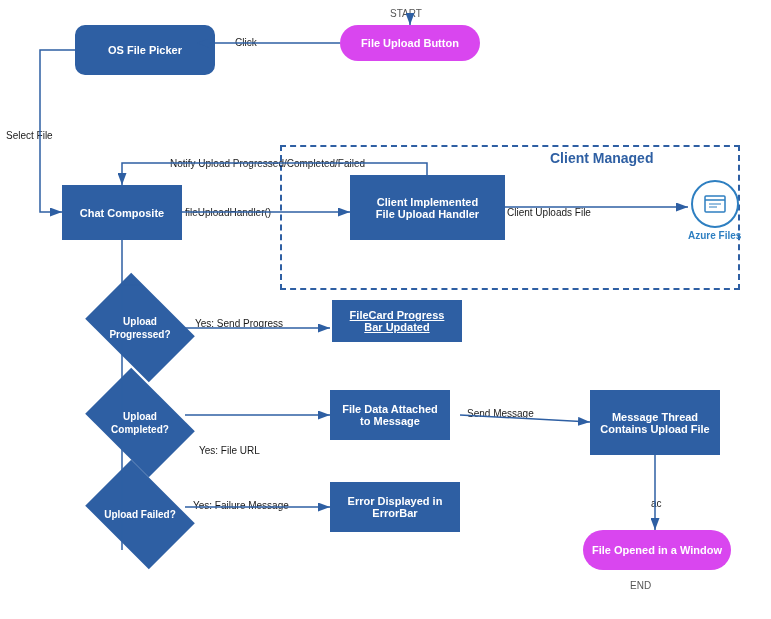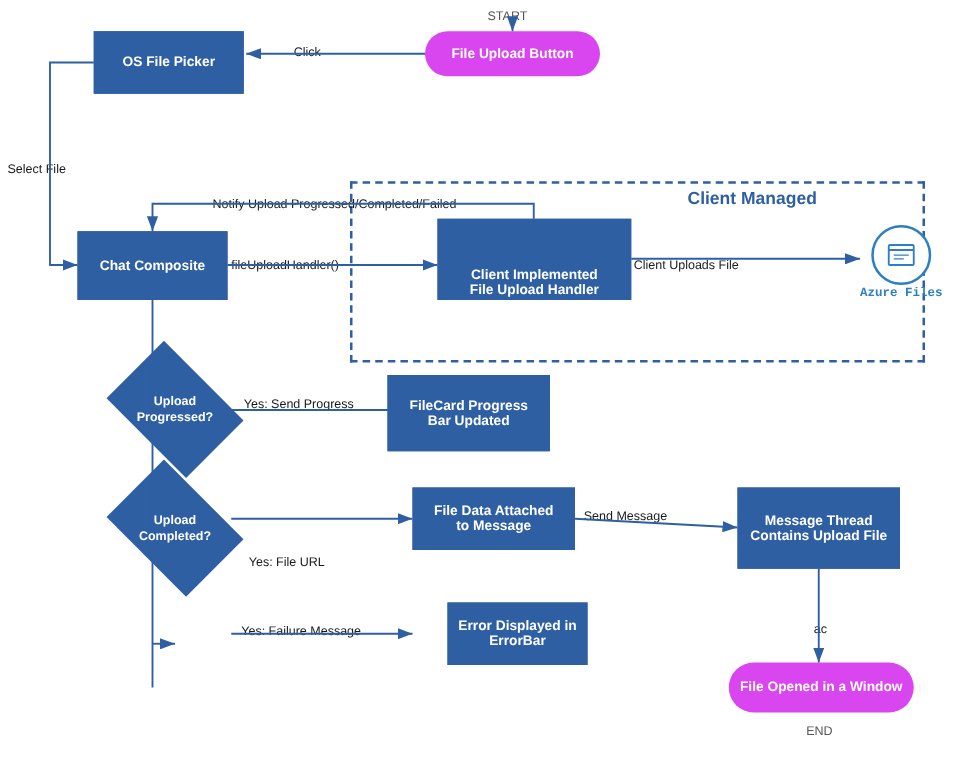--- a/index.html
+++ b/index.html
@@ -77,21 +77,20 @@
       color: #2e5fa3;
       font-size: 14px;
       font-weight: 700;
     }
     .azure-icon {
       position: absolute;
       display: flex;
       flex-direction: column;
       align-items: center;
       justify-content: center;
-      font-family: Liberation Mono, monospace;
     }
     .azure-circle {
       width: 48px;
       height: 48px;
       border-radius: 50%;
       border: 2px solid #2e7fc1;
       background: #fff;
       display: flex;
       align-items: center;
       justify-content: center;
@@ -117,29 +116,29 @@
 
   <div class="client-managed-box" style="left:280px; top:145px; width:460px; height:145px;"></div>
   <div class="client-managed-label" style="left:550px; top:150px;">Client Managed</div>
 
   <div class="start-end-label" style="left:390px; top:8px;">START</div>
 
   <div class="node oval-node" style="left:340px; top:25px; width:140px; height:36px;">
     <span>File Upload Button</span>
   </div>
 
-  <div class="node rect-node" style="left:75px; top:25px; width:120px; height:50px;">
+  <div class="node rect-node" style="left:75px; top:25px; width:140px; height:50px;border-radius:10px;">
     <span>OS File Picker</span>
   </div>
 
   <div class="node rect-node" style="left:62px; top:185px; width:120px; height:55px;">
     <span>Chat Composite</span>
   </div>
 
-  <div class="node rect-node" style="left:350px; top:175px; width:155px; height:65px;align-items:flex-end;">
+  <div class="node rect-node" style="left:350px; top:175px; width:155px; height:65px;">
     <span style="white-space:pre-line;">Client Implemented
 File Upload Handler</span>
   </div>
 
   <div class="azure-icon" style="left:688px; top:180px;">
     <div class="azure-circle">
       <svg width="28" height="28" viewBox="0 0 28 28">
         <rect x="4" y="6" width="20" height="16" rx="1" fill="none" stroke="#2e7fc1" stroke-width="1.5"></rect>
         <line x1="4" y1="10" x2="24" y2="10" stroke="#2e7fc1" stroke-width="1.5"></line>
         <line x1="8" y1="14" x2="20" y2="14" stroke="#2e7fc1" stroke-width="1"></line>
@@ -154,46 +153,51 @@
     <span class="diamond-text" style="font-size:10px;">Upload
 Progressed?</span>
   </div>
 
   <div class="node diamond-node" style="left:95px; top:390px; width:90px; height:65px;align-items:center;">
     <div class="diamond-inner"></div>
     <span class="diamond-text" style="font-size:10px;">Upload
 Completed?</span>
   </div>
 
-
-  <div class="node rect-node" style="left:310px; top:300px; width:130px; height:61px;">
+  <div class="node diamond-node" style="left:95px; top:482px; width:90px; height:65px;">
+    <div class="diamond-inner"></div>
+    <span class="diamond-text" style="font-size:10px;">Upload
+Failed?</span>
+  </div>
+
+  <div class="node rect-node" style="left:332px; top:300px; width:130px; height:42px;text-decoration:underline;">
     <span style="white-space:pre-line;">FileCard Progress
 Bar Updated</span>
   </div>
 
-  <div class="node rect-node" style="left:330px; top:390px; width:130px; height:50px;">
+  <div class="node rect-node" style="left:330px; top:390px; width:120px; height:50px;">
     <span style="white-space:pre-line;">File Data Attached
 to Message</span>
   </div>
 
-  <div class="node rect-node" style="left:330px; top:482px; width:112px; height:50px;margin-left:28px;">
+  <div class="node rect-node" style="left:330px; top:482px; width:130px; height:50px;">
     <span style="white-space:pre-line;">Error Displayed in
 ErrorBar</span>
   </div>
 
   <div class="node rect-node" style="left:590px; top:390px; width:130px; height:65px;">
     <span style="white-space:pre-line;">Message Thread
 Contains Upload File</span>
   </div>
 
   <div class="node oval-node" style="left:583px; top:530px; width:148px; height:40px;">
     <span>File Opened in a Window</span>
   </div>
 
-  <div class="start-end-label" style="left:645px; top:580px;">END</div>
+  <div class="start-end-label" style="left:630px; top:580px;">END</div>
 
   <div class="label-text" style="left:235px; top:37px;">Click</div>
   <div class="label-text" style="left:6px; top:130px;">Select File</div>
   <div class="label-text" style="left:170px; top:158px;">Notify Upload Progressed/Completed/Failed</div>
   <div class="label-text" style="left:185px; top:207px;">fileUploadHandler()</div>
   <div class="label-text" style="left:507px; top:207px;">Client Uploads File</div>
   <div class="label-text" style="left:195px; top:318px;">Yes: Send Progress</div>
   <div class="label-text" style="left:199px; top:408px;margin-top:37px;">Yes: File URL</div>
   <div class="label-text" style="left:193px; top:500px;">Yes: Failure Message</div>
   <div class="label-text" style="left:467px; top:408px;">Send Message</div>

